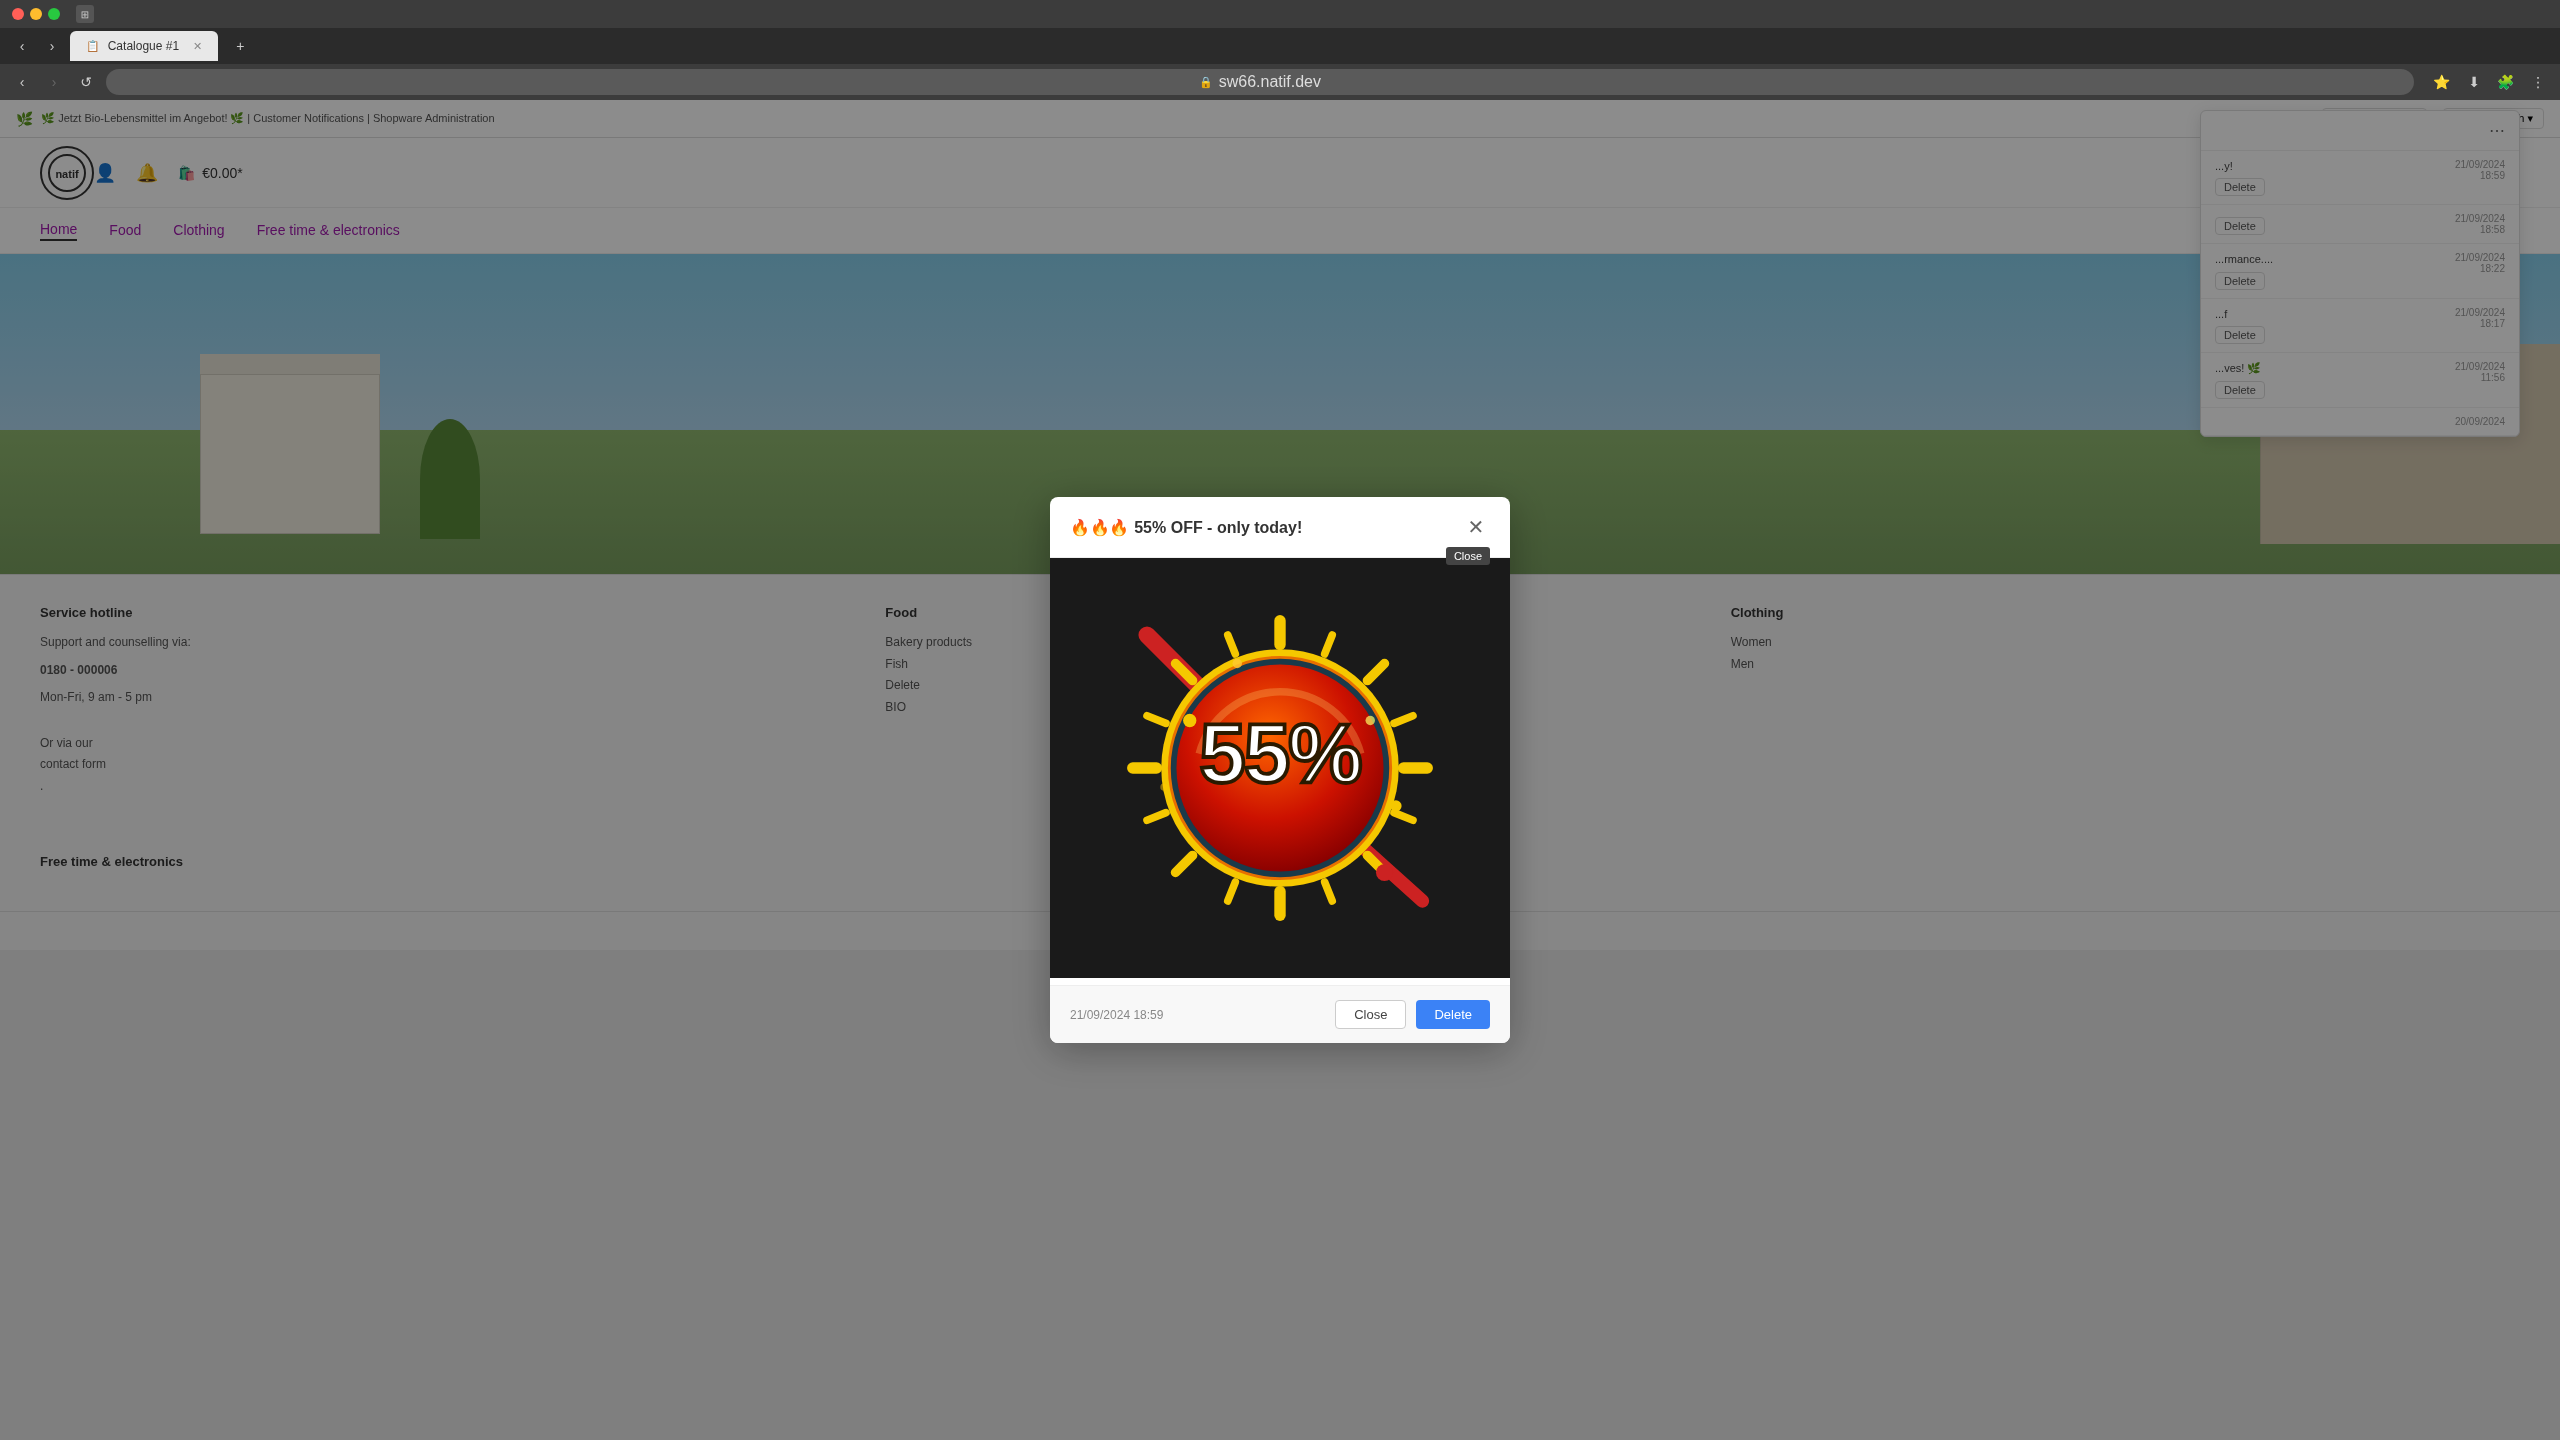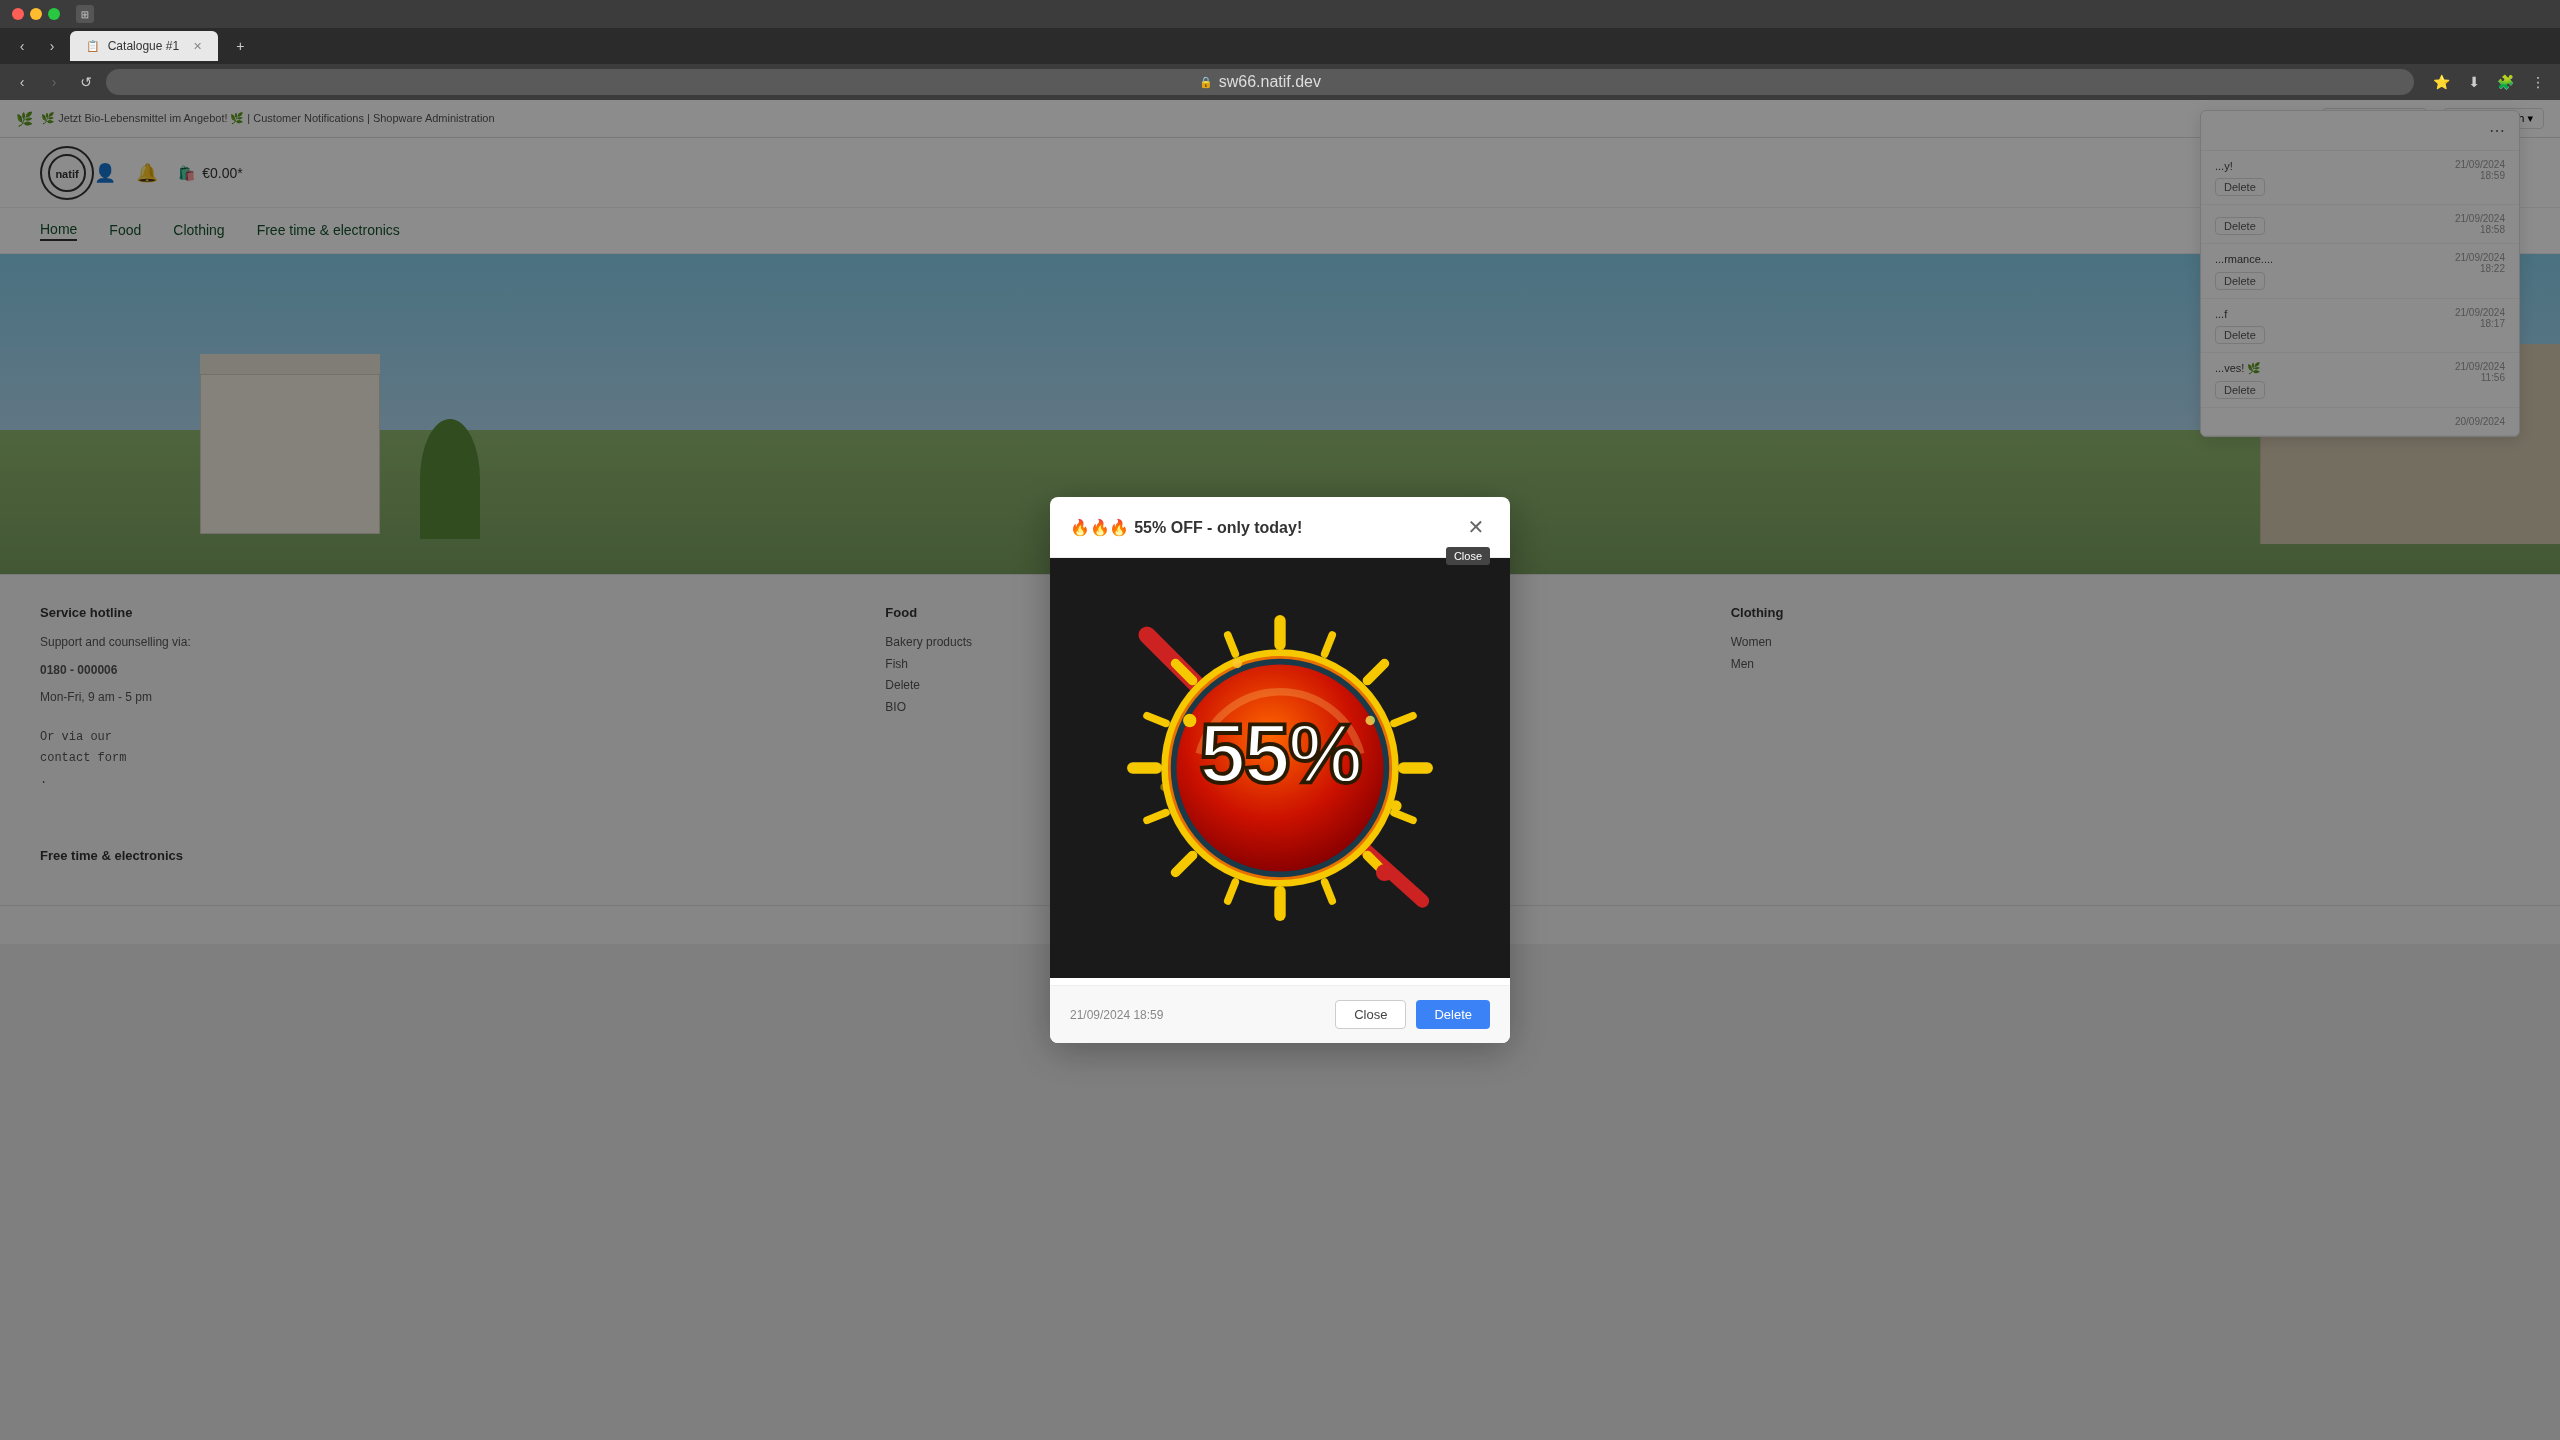--- a/index.html
+++ b/index.html
@@ -182,21 +182,21 @@
       background: #fff;
       height: 46px;
       display: flex;
       align-items: center;
       padding: 0 40px;
       gap: 32px;
       border-bottom: 1px solid #eee;
     }
     .nav-item {
       font-size: 14px;
-      color: #14532d;
+      color: #a21caf;
       cursor: pointer;
       text-decoration: none;
       padding-bottom: 2px;
     }
     .nav-item.active {
       border-bottom: 2px solid #333;
       font-weight: 500;
     }
 
     
@@ -540,21 +540,21 @@
     </div>
   </div>
 
   <div class="site-footer-top">
     <div class="footer-grid">
       <div class="footer-section">
         <h4>Service hotline</h4>
         <p>Support and counselling via:</p>
         <p class="footer-hotline">0180 - 000006</p>
         <p>Mon-Fri, 9 am - 5 pm</p>
-        <p style="margin-top:18px;font-family:Liberation Mono, monospace;">
+        <p style="margin-top:24px;">
           <span>Or via our </span><a class="footer-link">contact form</a><span>.</span>
         </p>
       </div>
       <div class="footer-section">
         <h4>Food</h4>
         <a class="footer-section">Bakery products</a>
         <a class="footer-section">Fish</a>
         <a class="footer-section">Delete</a>
         <a class="footer-section">BIO</a>
       </div>

